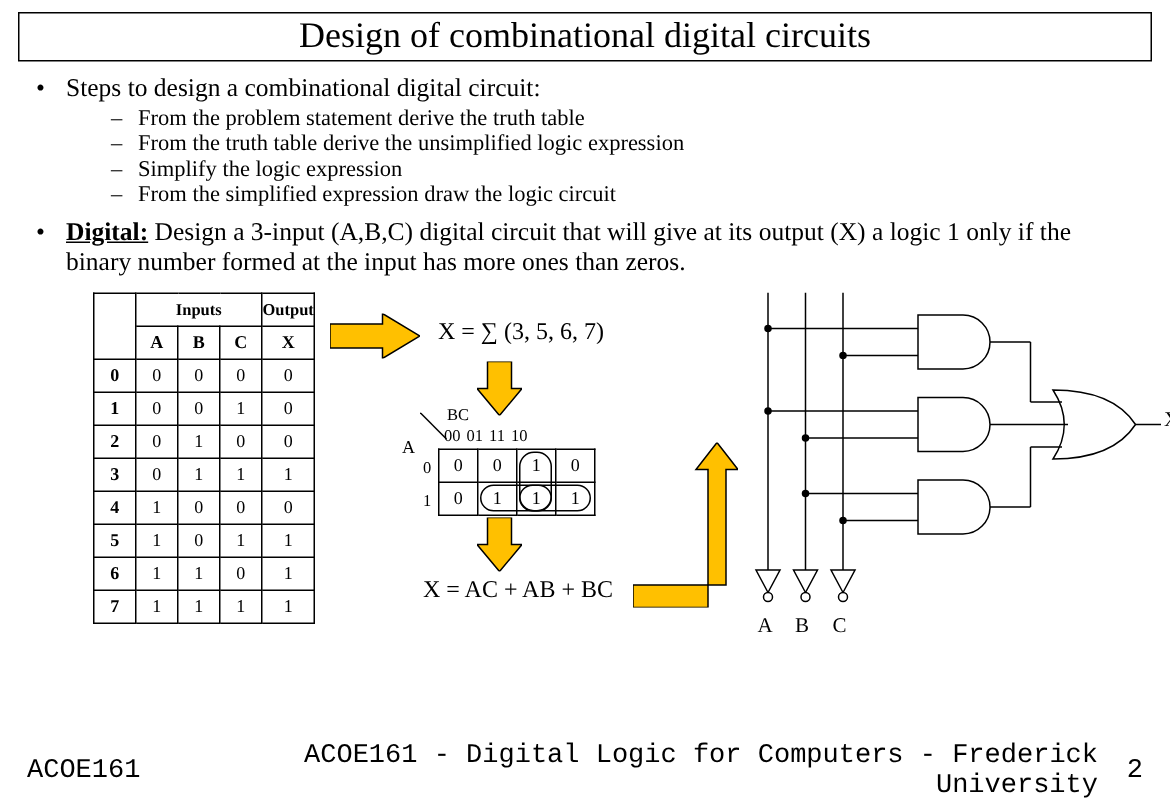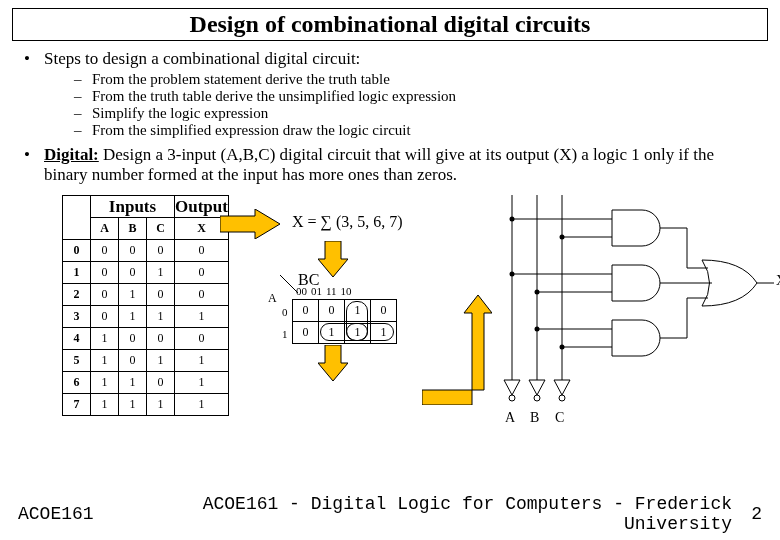--- a/index.html
+++ b/index.html
@@ -1,36 +1,36 @@
 <!DOCTYPE html>
 <html><head>
 <meta charset="utf-8">
 <style>
   * { box-sizing: border-box; margin: 0; padding: 0; }
   body { width: 780px; height: 540px; background: #fff; font-family: "Times New Roman", serif; color: #000; position: relative; }
-  .title-box { border: 1px solid #000; margin: 8px 12px 0 12px; text-align: center; font-size: 24px; padding: 2px 17px; font-weight: bold; }
+  .title-box { border: 1px solid #000; margin: 8px 12px 0 12px; text-align: center; font-size: 24px; padding: 2px 17px; }
   .content { padding: 8px 22px 0 22px; font-size: 17px; }
   ul.main { list-style: none; }
   ul.main > li { position: relative; padding-left: 22px; margin-bottom: 4px; }
   ul.main > li::before { content: "•"; position: absolute; left: 2px; top: 0; }
   ul.sub { list-style: none; margin: 2px 0 6px 30px; font-size: 15px; }
   ul.sub > li { position: relative; padding-left: 18px; }
   ul.sub > li::before { content: "–"; position: absolute; left: 0; top: 0; }
   .example-label { text-decoration: underline; font-weight: bold; }
   .diagram-area { position: relative; margin: 10px 0 0 40px; height: 260px; }
   .truthtable { border-collapse: collapse; font-size: 12px; position: absolute; left: 0; top: 0; }
   .truthtable th, .truthtable td { border: 1px solid #000; width: 28px; height: 22px; text-align: center; font-weight: normal; }
   .truthtable th { font-weight: bold; }
-  .truthtable .hdrcell { font-size: 17px; }
+  .truthtable .hdrcell { font-size: 11px; }
   .arrow-big { position: absolute; }
   .sum-expr { position: absolute; left: 230px; top: 18px; font-size: 16px; }
   .kmap-wrap { position: absolute; left: 204px; top: 80px; font-size: 12px; }
   .kmap { border-collapse: collapse; margin-left: 26px; }
   .kmap td { border: 1px solid #000; width: 26px; height: 22px; text-align: center; }
-  .km-axis-bc { position: absolute; left: 32px; top: -4px; font-size: 16px; }
+  .km-axis-bc { position: absolute; left: 32px; top: -4px; font-size: 11px; }
   .km-axis-a { position: absolute; left: 2px; top: 16px; font-size: 12px; }
   .km-diag { position: absolute; left: 14px; top: 0; width: 18px; height: 18px; }
   .km-col-labels { position: absolute; left: 30px; top: 10px; display: flex; gap: 4px; font-size: 11px; }
   .km-row-labels { position: absolute; left: 16px; top: 26px; font-size: 11px; line-height: 22px; }
   .km-circle { position: absolute; border: 1px solid #000; border-radius: 10px; }
   .final-expr { position: absolute; left: 220px; top: 190px; font-size: 16px; }
   .circuit { position: absolute; left: 430px; top: 0; }
   .circ-label { position: absolute; font-size: 14px; }
   .footer { position: absolute; bottom: 6px; left: 0; right: 0; display: flex; align-items: center; font-size: 18px; padding: 0 18px; font-family: Liberation Mono, monospace; }
   .footer .mid { flex: 1; text-align: right; }
@@ -178,20 +178,21 @@
           <td>1</td>
           <td>1</td>
         </tr>
       </tbody>
         </table>
       <div class="km-circle" style="left:80px; top:26px; width:22px; height:40px;"></div>
       <div class="km-circle" style="left:54px; top:48px; width:48px; height:18px;"></div>
       <div class="km-circle" style="left:80px; top:48px; width:48px; height:18px;"></div>
     </div>
 
+    <div class="final-expr">X = AC + AB + BC</div>
 
     <svg class="circuit" width="290" height="230">
 
       <line x1="20" y1="0" x2="20" y2="185" stroke="#000"></line>
       <line x1="45" y1="0" x2="45" y2="185" stroke="#000"></line>
       <line x1="70" y1="0" x2="70" y2="185" stroke="#000"></line>
 
       <g>
           <polygon points="12,185 28,185 20,200" fill="#fff" stroke="#000"></polygon>
           <circle cx="20" cy="203" r="3" fill="#fff" stroke="#000"></circle>

